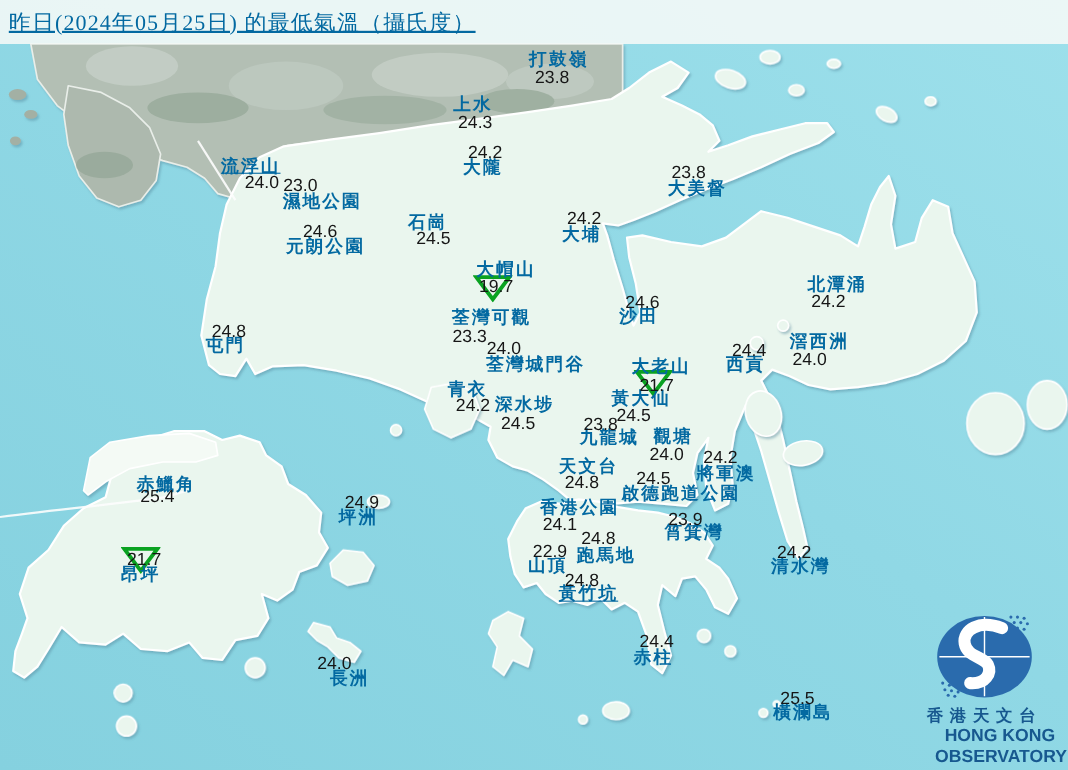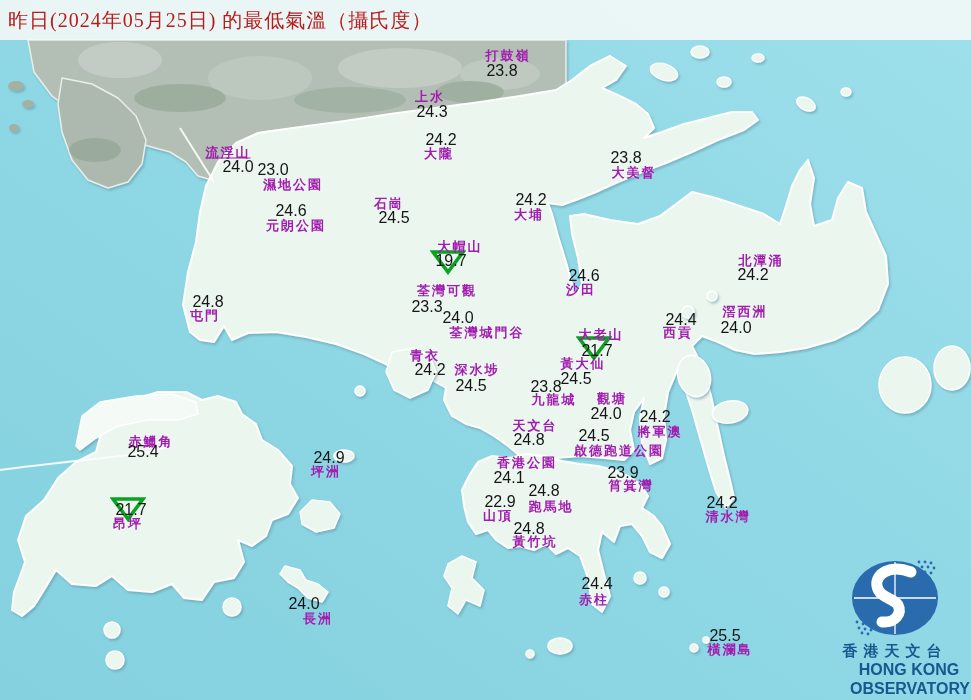--- a/index.html
+++ b/index.html
@@ -2,25 +2,25 @@
 <html><head>
 <meta charset="utf-8">
 <style>
   html,body{margin:0;padding:0;background:#cfeef5;}
   .canvas{position:relative;width:971px;height:700px;overflow:hidden;
           font-family:"Liberation Sans",sans-serif;background:#8ed6e3;}
   .map-svg{position:absolute;left:0;top:0;z-index:1;}
   .title-bar{position:absolute;left:0;top:0;width:971px;height:40px;
              background:rgba(246,249,247,0.88);z-index:8;
              display:flex;align-items:center;box-sizing:border-box;padding-left:8px;}
-  .title-text{font-family:"Liberation Serif",serif;font-size:20px;color:#b91c1c;
-              letter-spacing:1px;white-space:nowrap;}
+  .title-text{font-family:"Liberation Serif",serif;font-size:20px;color:#0369a1;
+              letter-spacing:1px;white-space:nowrap;text-decoration:underline;}
   .station-name{position:absolute;transform:translate(-50%,-50%);
-                color:#a21caf;font-family:"Liberation Serif",serif;
-                font-size:13px;font-weight:bold;letter-spacing:2px;
+                color:#0369a1;font-family:"Liberation Serif",serif;
+                font-size:16px;font-weight:bold;letter-spacing:2px;
                 white-space:nowrap;z-index:5;line-height:1;}
   .station-value{position:absolute;transform:translate(-50%,-50%);
                  color:#161616;font-size:16px;white-space:nowrap;z-index:6;line-height:1;}
   .min-marker{position:absolute;transform:translate(-50%,-50%);z-index:4;line-height:0;}
   .logo{position:absolute;right:3px;bottom:2px;width:146px;text-align:center;z-index:9;}
   .logo-cn{font-size:15px;font-weight:bold;color:#17588f;letter-spacing:6px;
            font-family:"Liberation Serif",serif;line-height:1.2;}
   .logo-en{font-size:16px;font-weight:bold;color:#17588f;letter-spacing:0px;line-height:1.2;margin-left:28px;}
 </style>
 </head>
@@ -205,21 +205,21 @@
       <span class="station-name" style="left: 631px; top: 485px;">筲箕灣</span>
       <span class="station-value" style="left: 143px; top: 428px; margin-top: 24px;">25.4</span>
       <span class="station-name" style="left: 151px; top: 441px;">赤鱲角</span>
       <span class="station-value" style="left: 329px; top: 458px;">24.9</span>
       <span class="station-name" style="left: 326px; top: 471px;">坪洲</span>
       <span class="station-value" style="left: 500px; top: 502px;">22.9</span>
       <span class="station-name" style="left: 498px; top: 515px;">山頂</span>
       <span class="station-value" style="left: 544px; top: 491px;">24.8</span>
       <span class="station-name" style="left: 551px; top: 506px;">跑馬地</span>
       <span class="station-value" style="left: 529px; top: 529px;">24.8</span>
-      <span class="station-name" style="left: 535px; top: 541px;">黃竹坑</span>
+      <span class="station-name" style="left: 535px; top: 541px; text-decoration: underline;">黃竹坑</span>
       <span class="station-value" style="left: 722px; top: 503px;">24.2</span>
       <span class="station-name" style="left: 728px; top: 516px;">清水灣</span>
       <span class="min-marker" style="left: 128px; top: 509px;"><svg width="36" height="26" viewBox="0 0 36 26">
           <polygon points="3,3 33,3 18,23" fill="none" stroke="#0aa221" stroke-width="3.5"></polygon>
         </svg></span>
       <span class="station-value" style="left: 131px; top: 510px;">21.7</span>
       <span class="station-name" style="left: 128px; top: 523px;">昂坪</span>
       <span class="station-value" style="left: 304px; top: 604px;">24.0</span>
       <span class="station-name" style="left: 302px; top: 618px; margin-left: 16px;">長洲</span>
       <span class="station-value" style="left: 597px; top: 584px;">24.4</span>

